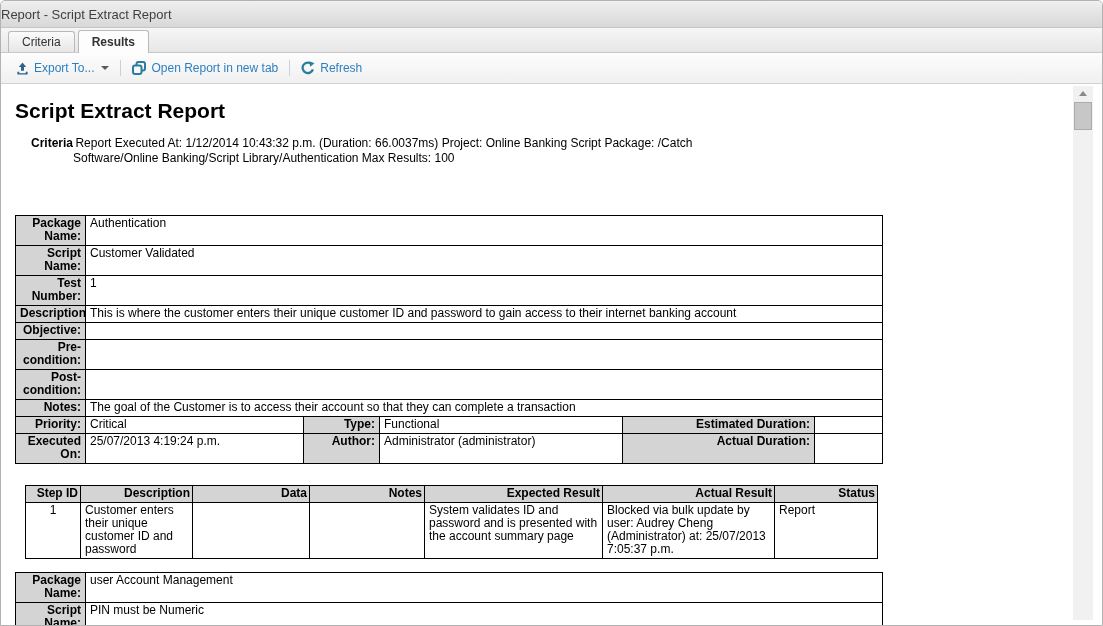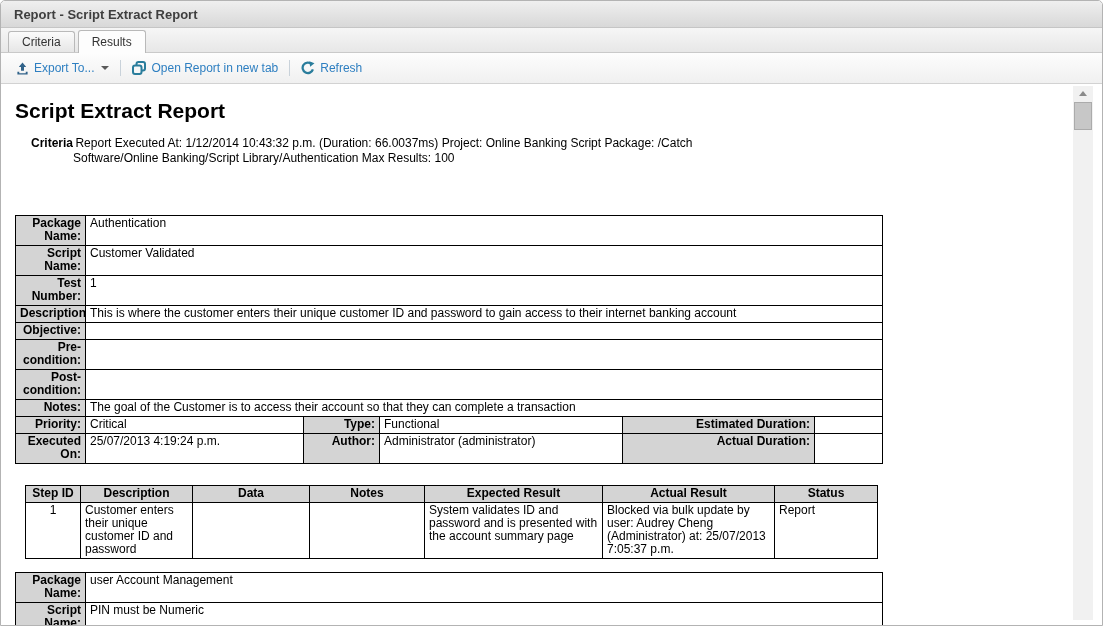--- a/index.html
+++ b/index.html
@@ -11,22 +11,21 @@
     overflow:hidden;
     background:#fff;
     position:relative;
   }
   
   .titlebar {
     height:27px; line-height:27px;
     background:linear-gradient(#efefef,#d8d8d8);
     border-bottom:1px solid #c5c5c5;
     border-radius:4px 4px 0 0;
-    font-size:13px; font-weight:bold; color:#3f3f3f;
-    padding-left:13px;
+    font-size:13px; font-weight:normal; color:#3f3f3f;
   }
   
   .tabstrip {
     height:25px;
     background:linear-gradient(#f6f6f6,#e7e7e7);
     border-bottom:1px solid #c9c9c9;
     display:flex; align-items:flex-end;
     padding-left:7px;
   }
   .tab {
@@ -35,21 +34,21 @@
     margin-right:3px;
     border:1px solid #b9b9b9; border-bottom:none;
     border-radius:3px 3px 0 0;
     background:linear-gradient(#fbfbfb,#e6e6e6);
     font-size:12px; color:#333;
     cursor:default;
   }
   .tab.active {
     height:23px; line-height:22px;
     background:#fdfdfd;
-    font-weight:normal;
+    font-weight:bold;
     position:relative; z-index:2;
     margin-bottom:-1px;
   }
   
   .toolbar {
     height:31px;
     background:linear-gradient(#fdfdfd,#f0f0f0);
     border-bottom:1px solid #d2d2d2;
     display:flex; align-items:center;
     padding-left:10px;
@@ -100,21 +99,21 @@
   .criteria b { font-weight:bold; }
   table { border-collapse:collapse; table-layout:fixed; font-size:12px; line-height:13px; }
   td, th { border:1px solid #000; padding:1px 4px 2px 4px; vertical-align:top; overflow:hidden; }
   td.glbl {
     background:#d4d4d4; font-weight:bold; text-align:right;
   }
   .dtable { width:867px; margin-top:49px; }
   .dtable2 { width:867px; margin-top:13px; }
   .steps { width:852px; margin:21px 0 0 10px; }
   .steps th {
-    background:#d4d4d4; font-weight:bold; text-align:center;
+    background:#d4d4d4; font-weight:bold; text-align:right;
     padding:1px 2px 2px 2px;
   }
   .steps td.stepid { text-align:center; }
   .steps tr.datarow td { height:46px; }
 </style>
 </head>
 <body>
 
 <div class="window">
 

